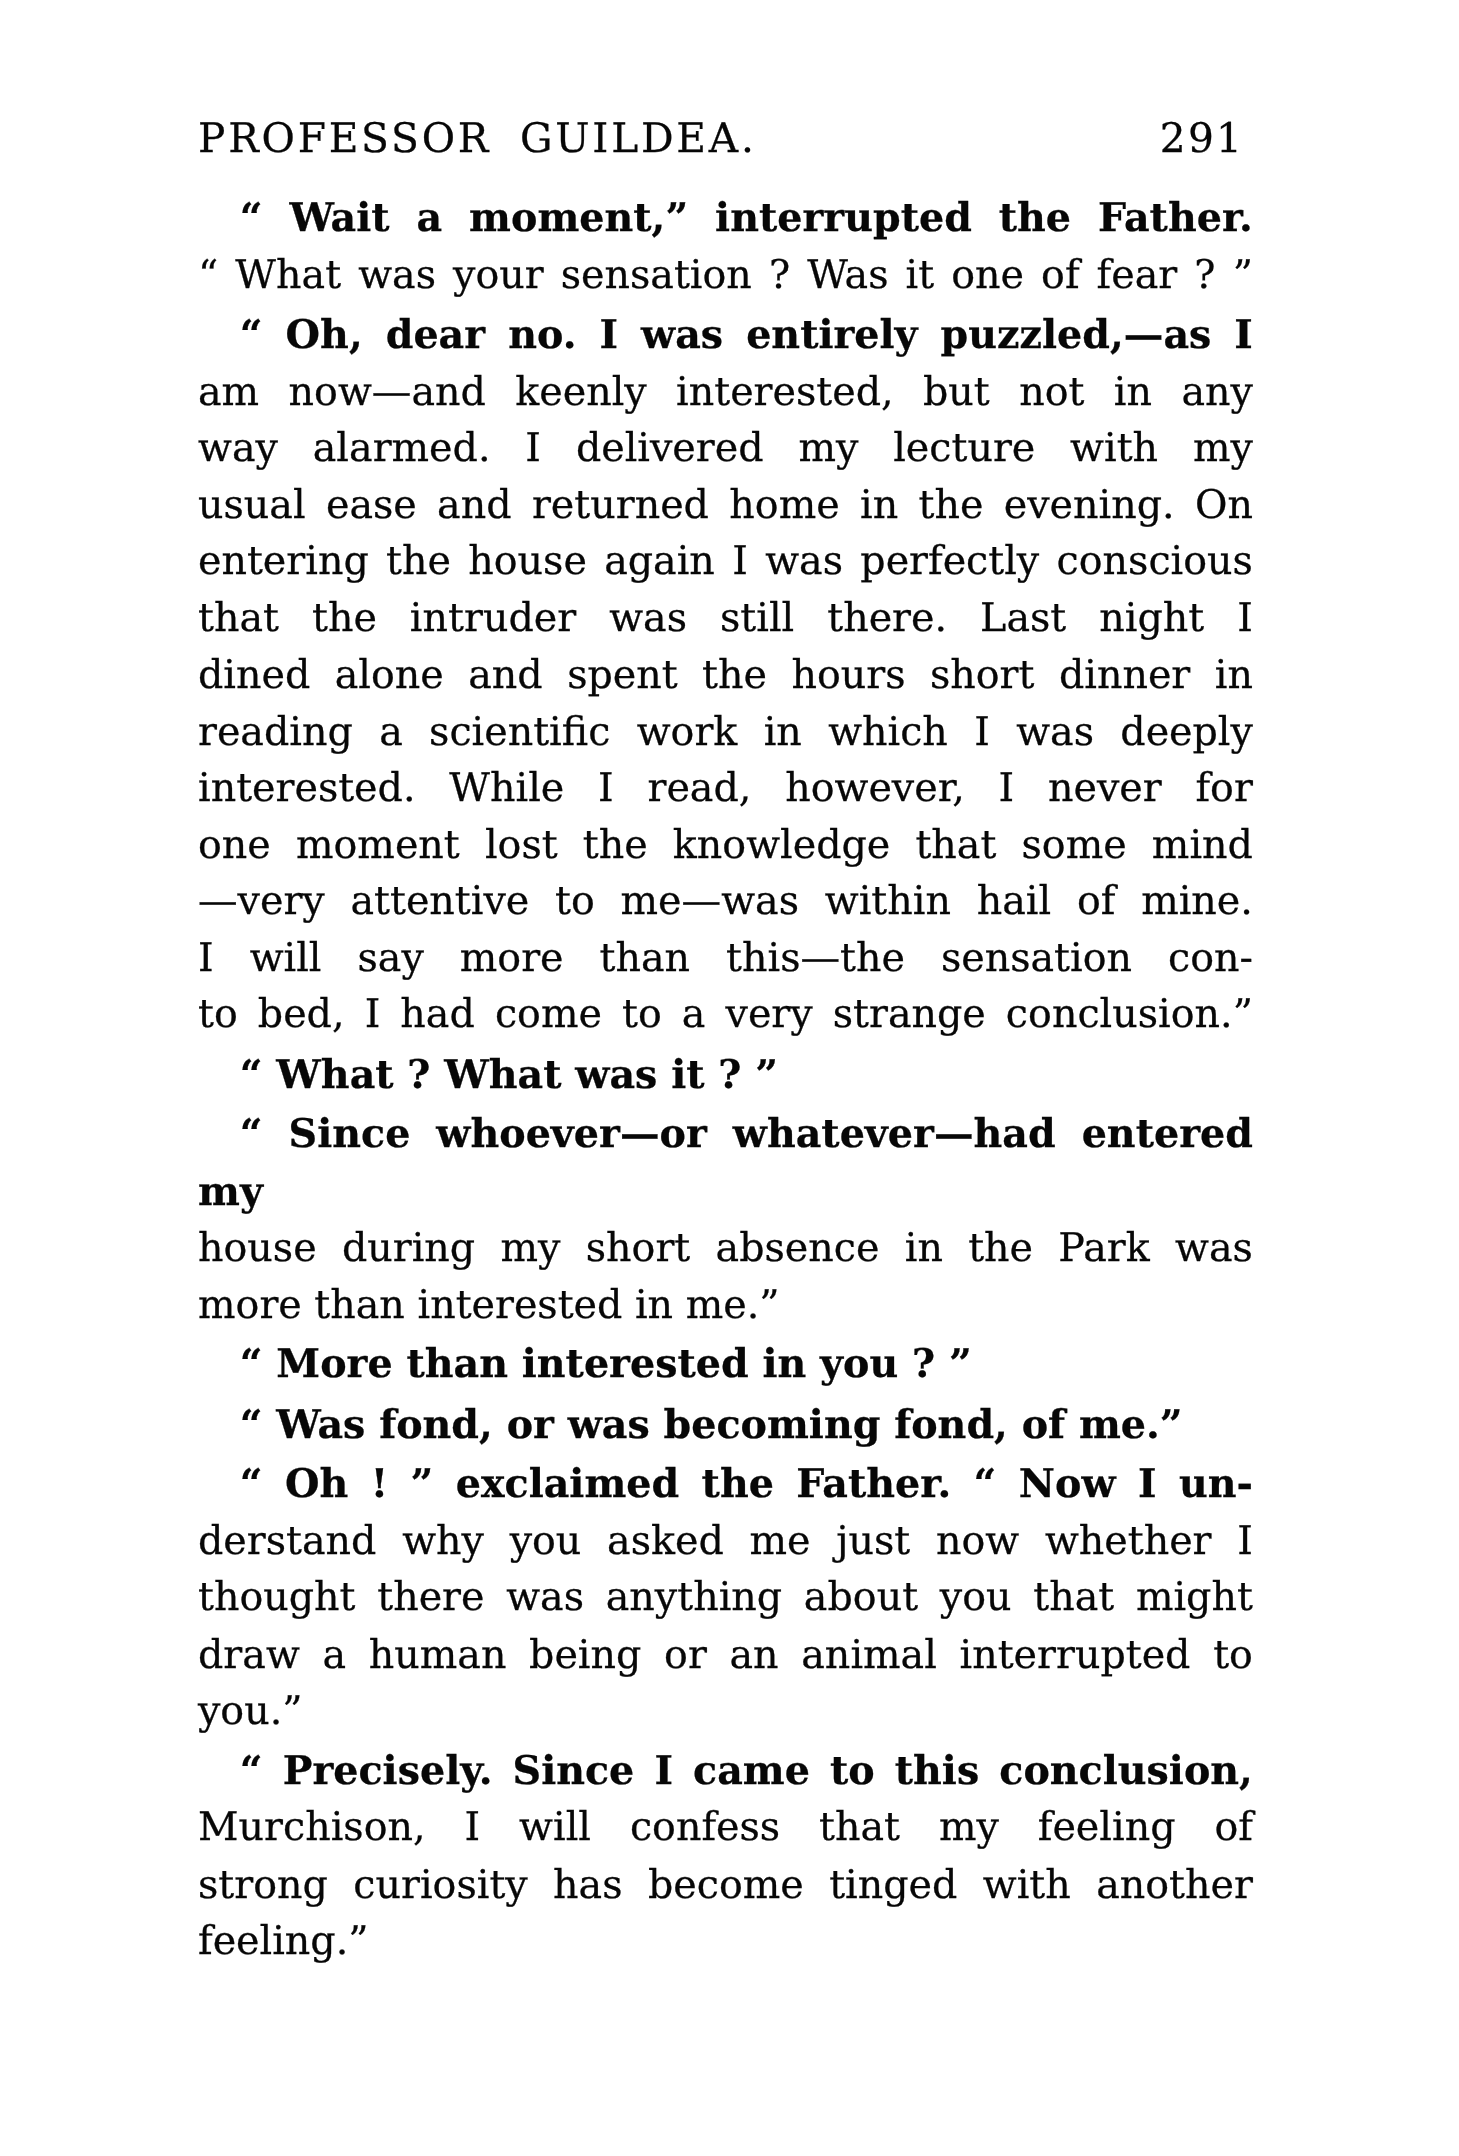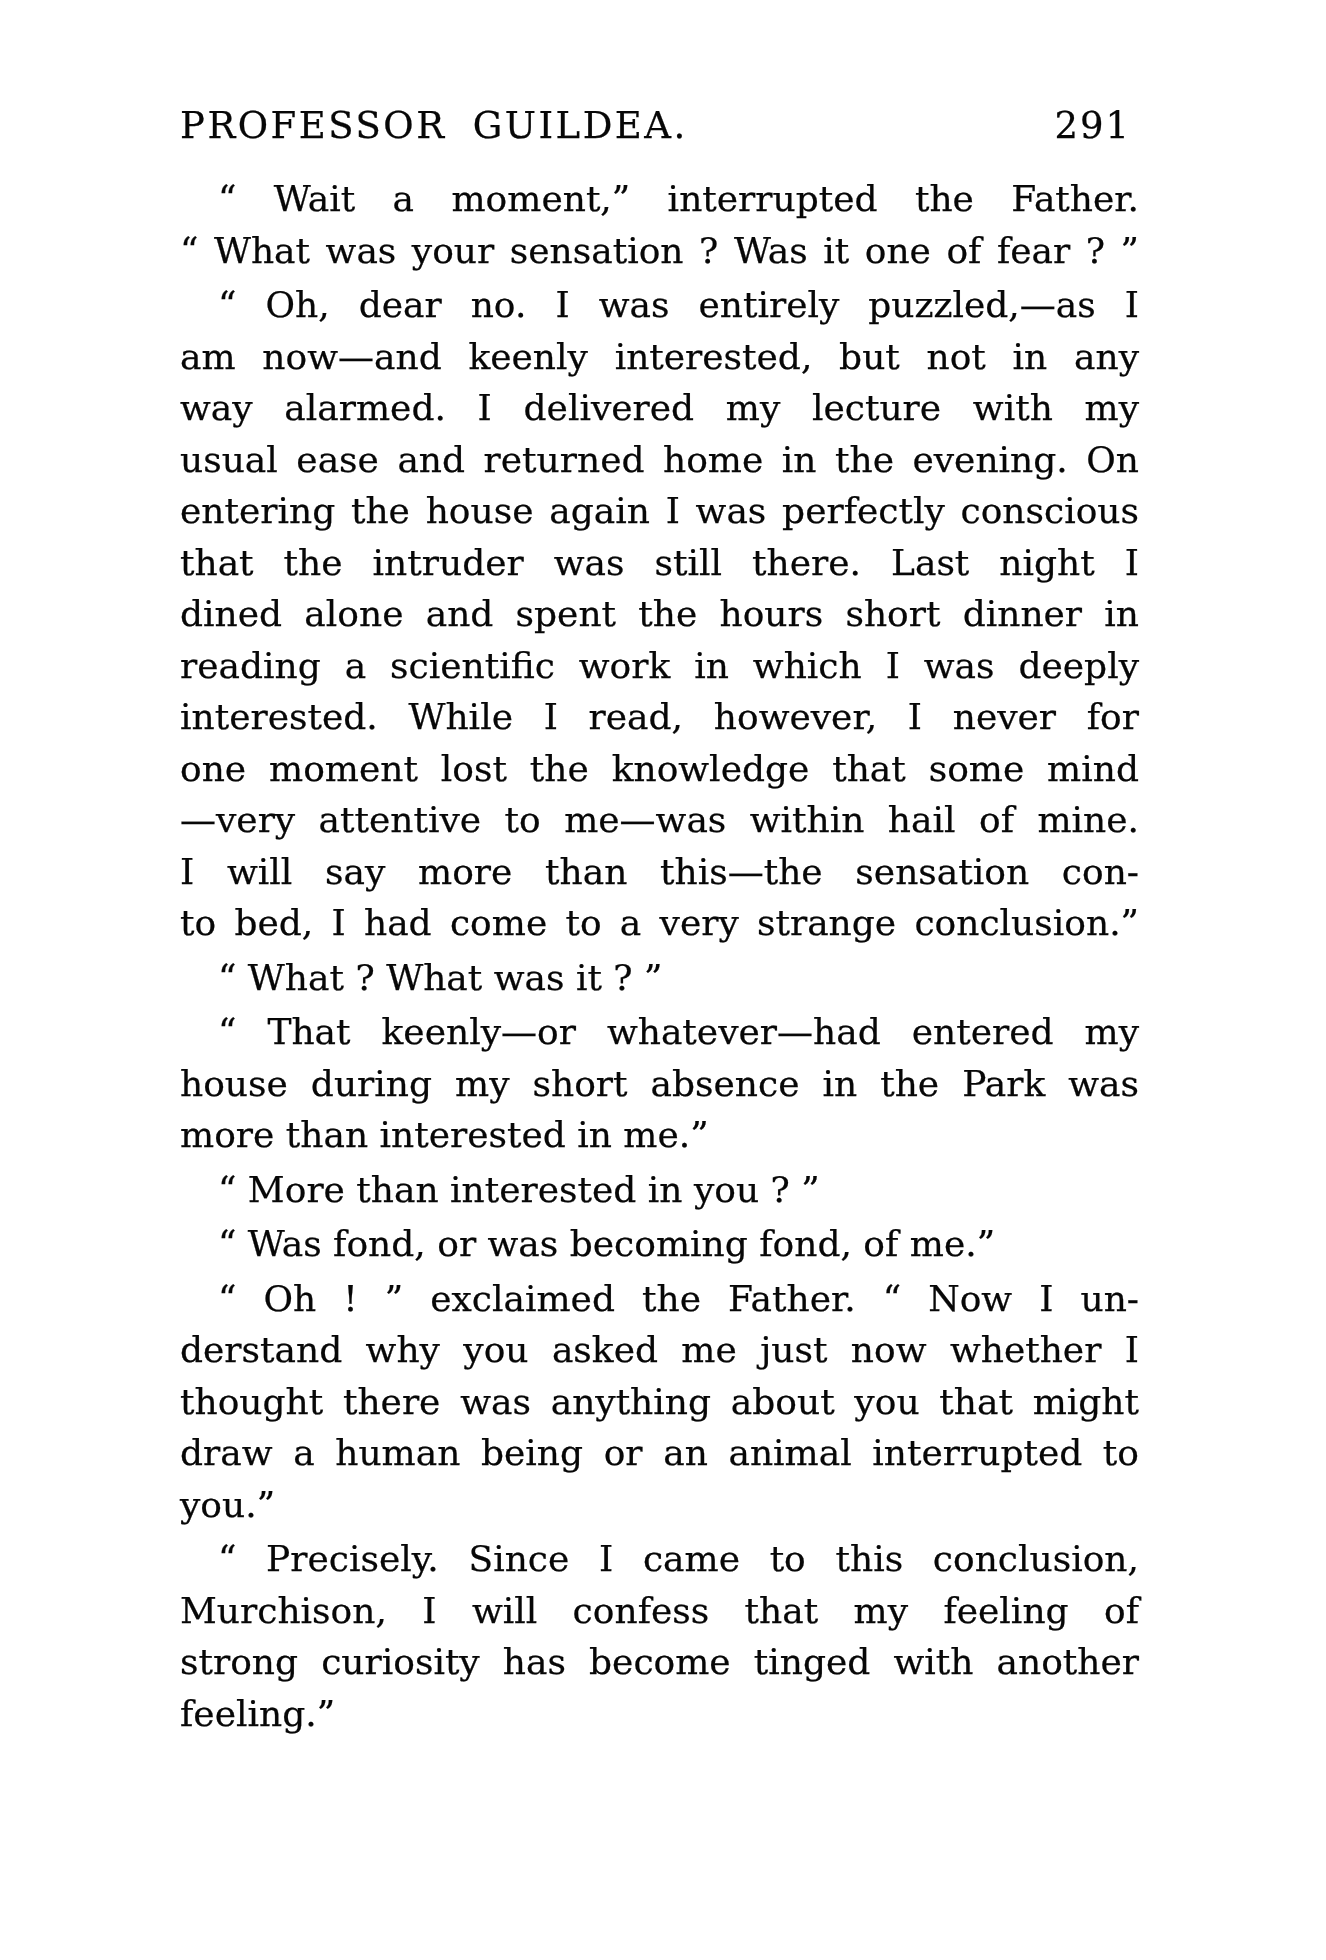--- a/index.html
+++ b/index.html
@@ -54,20 +54,21 @@
     left: 180px;
     width: 959px;
     font-size: 36px;
     line-height: 51.5px;
   }
   .para {
     margin: 0 0 3px 0;
   }
   .para .line:first-child {
     text-indent: 38px;
+    font-weight: bold;
   }
   .line {
     text-align: justify;
     text-align-last: justify;
     text-justify: inter-word;
     white-space: normal;
   }
   .line.unjustified {
     text-align-last: left;
   }
@@ -99,21 +100,21 @@
         <div class="line">interested.  While I read, however, I never for</div>
         <div class="line">one moment lost the knowledge that some mind</div>
         <div class="line">—very attentive to me—was within hail of mine.</div>
         <div class="line">I will say more than this—the sensation con-</div>
         <div class="line">to bed, I had come to a very strange conclusion.”</div>
       </div>
       <div class="para">
         <div class="line unjustified">“ What ?  What was it ? ”</div>
       </div>
       <div class="para">
-        <div class="line">“ That keenly—or whatever—had entered my</div>
+        <div class="line">“ Since whoever—or whatever—had entered my</div>
         <div class="line">house during my short absence in the Park was</div>
         <div class="line unjustified">more than interested in me.”</div>
       </div>
       <div class="para">
         <div class="line unjustified">“ More than interested in you ? ”</div>
       </div>
       <div class="para">
         <div class="line unjustified">“ Was fond, or was becoming fond, of me.”</div>
       </div>
       <div class="para">

